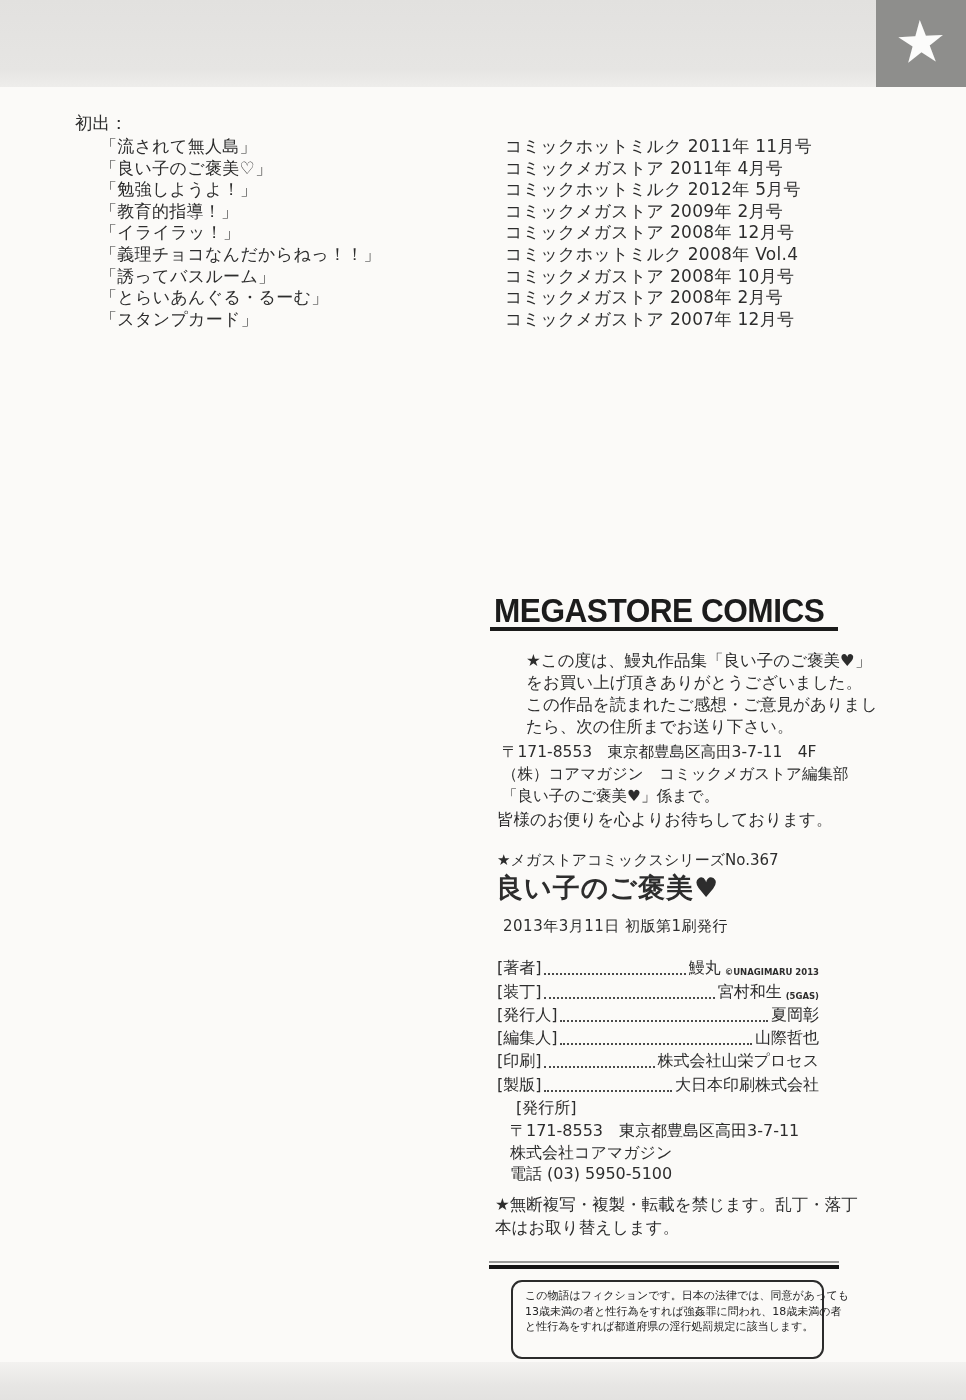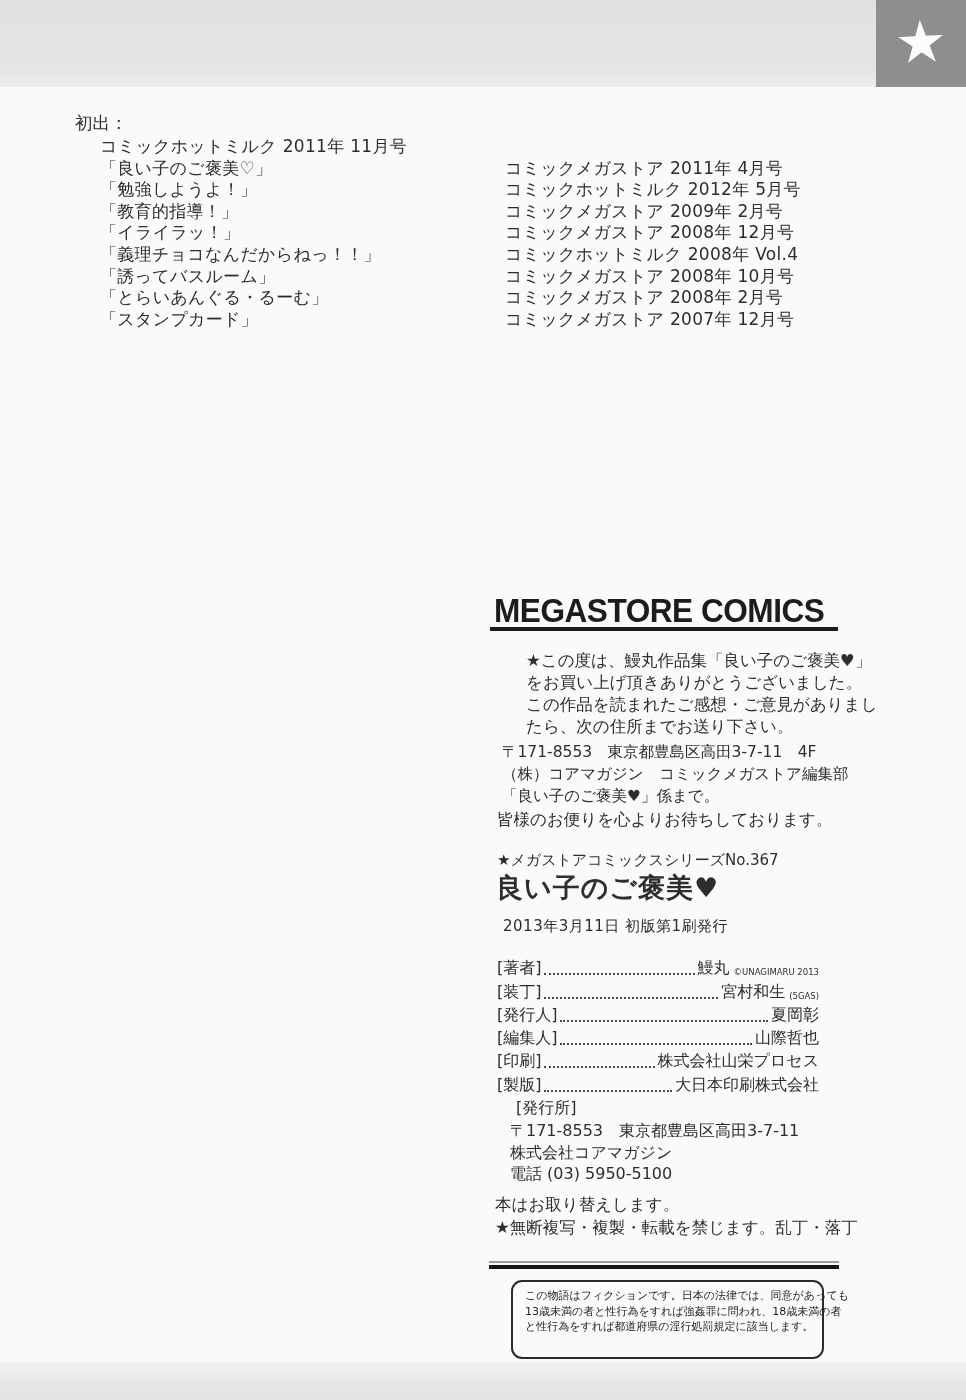--- a/index.html
+++ b/index.html
@@ -38,21 +38,21 @@
   .letters-note{left:497px;top:809px;font-size:16.5px;white-space:nowrap;}
   .series-line{left:497px;top:851px;font-size:15px;white-space:nowrap;}
   .book-title{left:496px;top:870px;font-size:27px;font-weight:700;letter-spacing:1px;white-space:nowrap;}
   .date-line{left:503px;top:917px;font-size:15px;letter-spacing:.5px;white-space:nowrap;}
 
   .credits{left:497px;top:956px;width:322px;}
   .credit-row{display:flex;align-items:flex-end;height:23.3px;text-align:center;}
   .credit-label{font-size:16px;white-space:nowrap;}
   .credit-dots{flex:1;border-bottom:2px dotted #4a4a4a;margin:0 3px 4px 3px;height:1px;}
   .credit-value{font-size:16px;white-space:nowrap;}
-  .credit-suffix{font-size:8.5px;white-space:nowrap;margin-left:4px;padding-bottom:2px;}
+  .credit-suffix{font-size:8.5px;white-space:nowrap;margin-left:4px;padding-bottom:2px;font-weight:bold;}
 
   .publisher-label{left:516px;top:1098px;font-size:16px;}
   .publisher-lines{left:510px;top:1120px;font-size:16px;line-height:21.5px;white-space:nowrap;}
   .copyright{left:495px;top:1194px;font-size:16.5px;line-height:22.5px;white-space:nowrap;}
 
   .double-rule{left:489px;top:1261px;width:350px;}
   .double-rule .thin{height:1.5px;background:#9a9a98;}
   .double-rule .thick{height:4px;background:#151515;margin-top:2.5px;}
 
   .disclaimer-box{left:511px;top:1280px;width:287px;
@@ -65,20 +65,21 @@
 <div class="top-band"></div>
 <div class="star-box">
   <span class="star">★</span>
 </div>
 <div class="bottom-band"></div>
 
 <div class="pub-section">
   <div class="pub-heading">初出：</div>
   <div class="pub-rows">
     <div class="pub-row">
+      <span class="pub-title">「流されて無人島」</span>
       <span class="pub-mag">コミックホットミルク 2011年 11月号</span>
     </div>
     <div class="pub-row">
       <span class="pub-title">「良い子のご褒美♡」</span>
       <span class="pub-mag">コミックメガストア 2011年 4月号</span>
     </div>
     <div class="pub-row">
       <span class="pub-title">「勉強しようよ！」</span>
       <span class="pub-mag">コミックホットミルク 2012年 5月号</span>
     </div>
@@ -167,22 +168,22 @@
 </div>
 
 <div class="abs publisher-label">[発行所]</div>
 <div class="abs publisher-lines">
   <div>〒171-8553　東京都豊島区高田3-7-11</div>
   <div>株式会社コアマガジン</div>
   <div>電話 (03) 5950-5100</div>
 </div>
 
 <div class="abs copyright">
+  <div>★無断複写・複製・転載を禁じます。乱丁・落丁</div>
   <div>本はお取り替えします。</div>
-  <div>★無断複写・複製・転載を禁じます。乱丁・落丁</div>
 </div>
 
 <div class="abs double-rule">
   <div class="thin"></div>
   <div class="thick"></div>
 </div>
 
 <div class="abs disclaimer-box">
   <div>この物語はフィクションです。日本の法律では、同意があっても</div>
   <div>13歳未満の者と性行為をすれば強姦罪に問われ、18歳未満の者</div>

